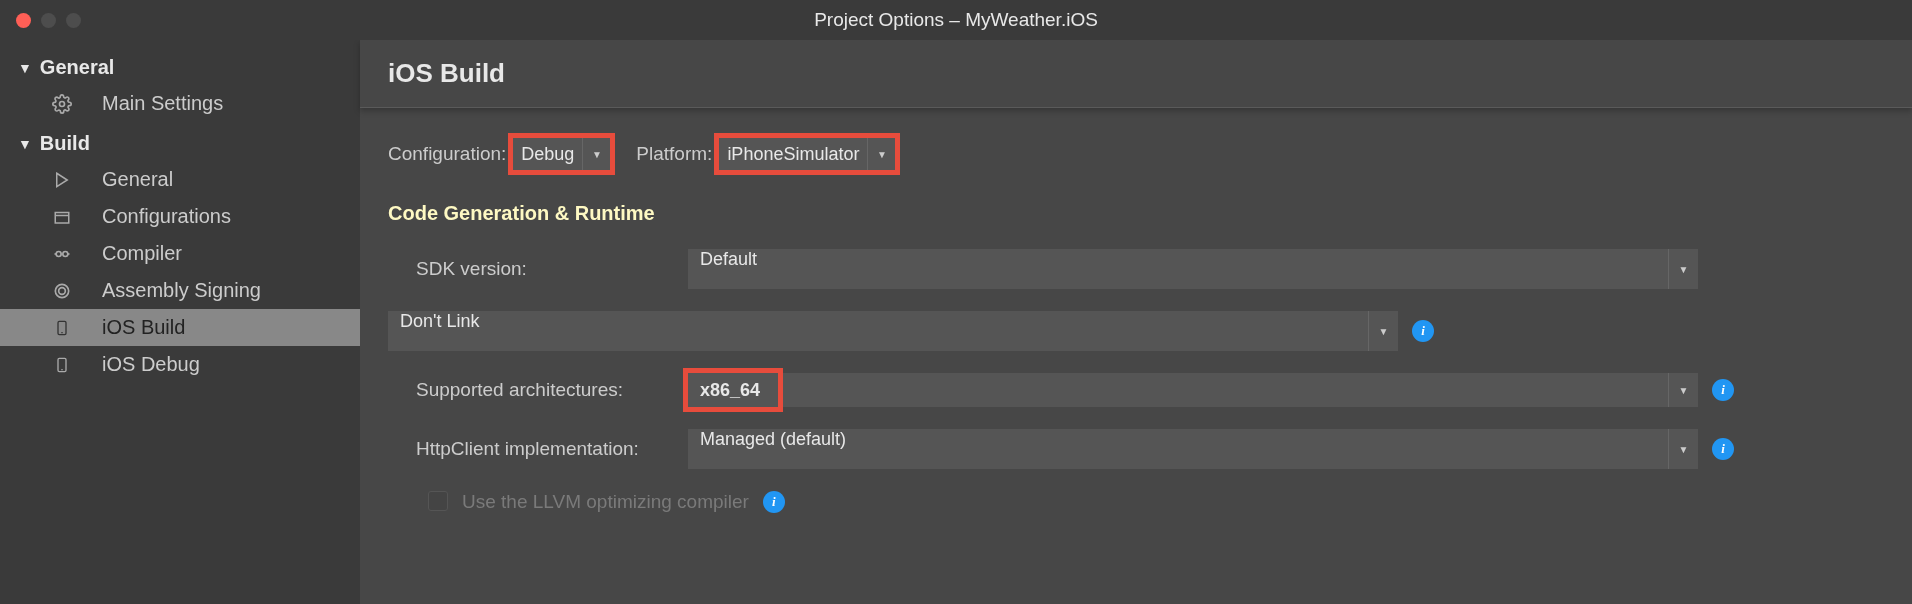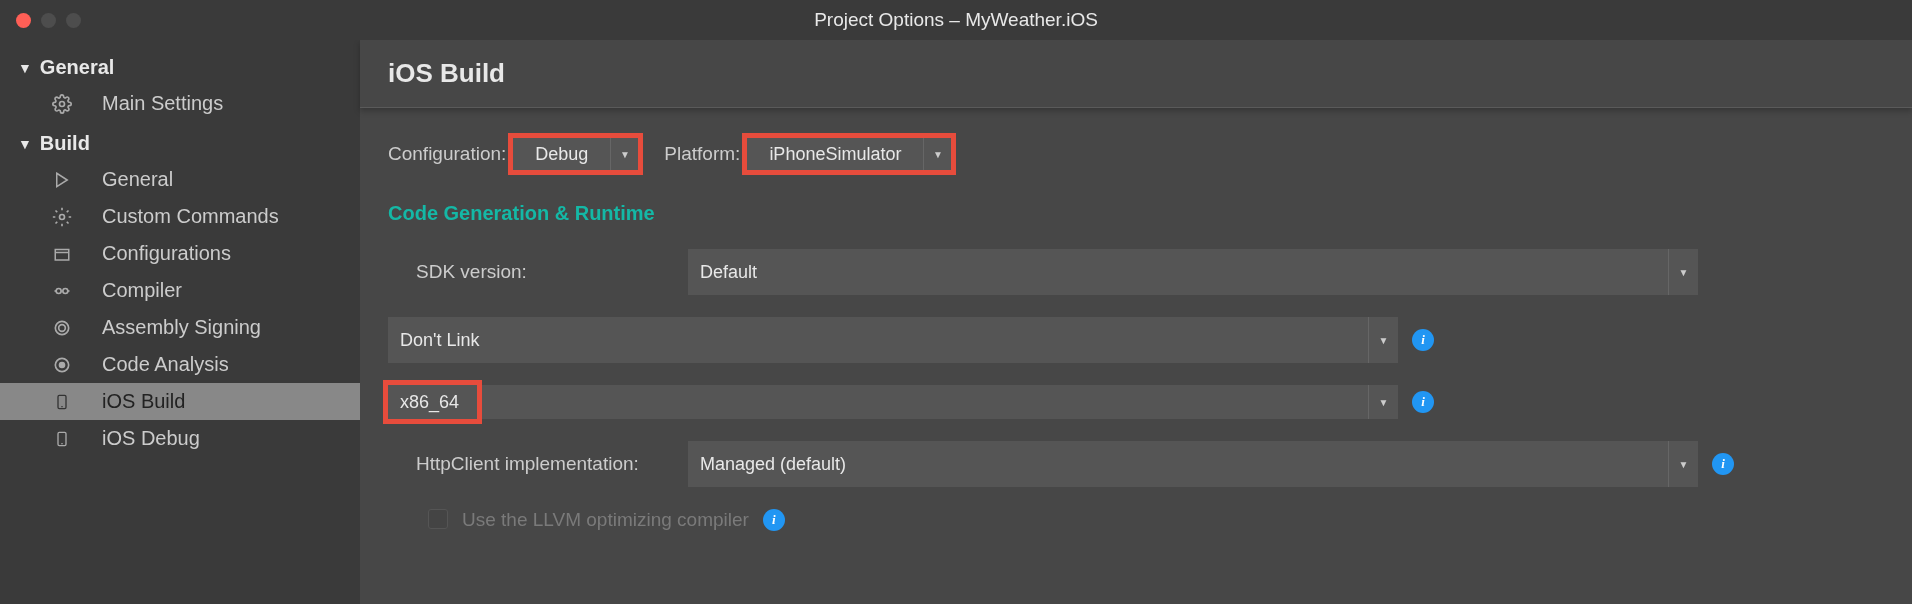--- a/index.html
+++ b/index.html
@@ -129,41 +129,41 @@
     }
     .dropdown-small {
       display: flex;
       align-items: center;
       background: #555;
       min-width: 80px;
       height: 32px;
       position: relative;
     }
     .dropdown-small .value {
-      padding: 0 22px;
+      padding: 0 8px;
       color: #e8e8e8;
       font-size: 18px;
       flex: 1;
     }
     .dropdown-small .caret {
       width: 28px;
       height: 100%;
       display: flex;
       align-items: center;
       justify-content: center;
       border-left: 1px solid #666;
       color: #ccc;
       font-size: 10px;
     }
     .highlight-red {
       outline: 5px solid #e74c3c;
     }
     .section-title {
       font-weight: 700;
-      color: #14b8a6;
+      color: #fef9c3;
       font-size: 20px;
       margin-bottom: 24px;
     }
     .form-row {
       display: flex;
       align-items: center;
       margin-bottom: 22px;
     }
     .form-label {
       width: 300px;
@@ -172,23 +172,23 @@
       font-size: 19px;
     }
     .form-control {
       flex: 1;
       display: flex;
       align-items: center;
       gap: 14px;
     }
     .dropdown-wide {
       display: flex;
-      align-items: center;
+      align-items: flex-start;
       background: #555;
-      height: 46px;
+      height: 40px;
       flex: 1;
       max-width: 1010px;
     }
     .dropdown-wide .value {
       padding: 0 12px;
       color: #e8e8e8;
       font-size: 18px;
       flex: 1;
     }
     .dropdown-wide .caret {
@@ -220,20 +220,21 @@
       outline: 5px solid #e74c3c;
       position: absolute;
       left: 0;
       top: 0;
       bottom: 0;
       padding: 0 18px 0 12px;
       display: flex;
       align-items: center;
       background: #555;
       color: #e8e8e8;
+      font-weight: bold;
     }
     .combobox .caret {
       width: 30px;
       height: 100%;
       display: flex;
       align-items: center;
       justify-content: center;
       border-left: 1px solid #666;
       color: #ccc;
       font-size: 10px;
@@ -308,29 +309,20 @@
 
       <div class="sidebar-item">
         <span class="icon">
           <svg width="18" height="18" viewBox="0 0 24 24" fill="none" stroke="currentColor" stroke-width="2">
               <polygon points="5 3 19 12 5 21 5 3"></polygon>
             </svg>
         </span>
         <span>General</span>
       </div>
 
-      <div class="sidebar-item">
-        <span class="icon">
-          <svg width="20" height="20" viewBox="0 0 24 24" fill="none" stroke="currentColor" stroke-width="2">
-              <circle cx="12" cy="12" r="3"></circle>
-              <path d="M12 1v3M12 20v3M4.2 4.2l2.1 2.1M17.7 17.7l2.1 2.1M1 12h3M20 12h3M4.2 19.8l2.1-2.1M17.7 6.3l2.1-2.1"></path>
-            </svg>
-        </span>
-        <span>Custom Commands</span>
-      </div>
 
       <div class="sidebar-item">
         <span class="icon">
           <svg width="18" height="18" viewBox="0 0 24 24" fill="none" stroke="currentColor" stroke-width="2">
               <rect x="3" y="6" width="18" height="14"></rect>
               <line x1="3" y1="10" x2="21" y2="10"></line>
             </svg>
         </span>
         <span>Configurations</span>
       </div>
@@ -351,29 +343,20 @@
         <span class="icon">
           <svg width="20" height="20" viewBox="0 0 24 24" fill="none" stroke="currentColor" stroke-width="2">
               <circle cx="12" cy="12" r="8"></circle>
               <circle cx="12" cy="12" r="4"></circle>
             </svg>
         </span>
         <span>Assembly Signing</span>
       </div>
 
 
-      <div class="sidebar-item">
-        <span class="icon">
-          <svg width="20" height="20" viewBox="0 0 24 24" fill="none" stroke="currentColor" stroke-width="2">
-              <circle cx="12" cy="12" r="8"></circle>
-              <circle cx="12" cy="12" r="3" fill="currentColor"></circle>
-            </svg>
-        </span>
-        <span>Code Analysis</span>
-      </div>
 
       <div class="sidebar-item selected">
         <span class="icon">
           <svg width="16" height="20" viewBox="0 0 24 24" fill="none" stroke="currentColor" stroke-width="2">
               <rect x="6" y="2" width="12" height="20" rx="2"></rect>
               <line x1="11" y1="19" x2="13" y2="19"></line>
             </svg>
         </span>
         <span>iOS Build</span>
       </div>
@@ -428,20 +411,21 @@
         <div class="form-control">
           <div class="dropdown-wide">
             <span class="value">Don't Link</span>
             <span class="caret">▼</span>
           </div>
           <div class="info-icon">i</div>
         </div>
       </div>
 
       <div class="form-row">
+        <div class="form-label">Supported architectures:</div>
         <div class="form-control">
           <div class="combobox">
             <span class="highlight-value">x86_64</span>
             <span class="value"></span>
             <span class="caret">▼</span>
           </div>
           <div class="info-icon">i</div>
         </div>
       </div>
 

